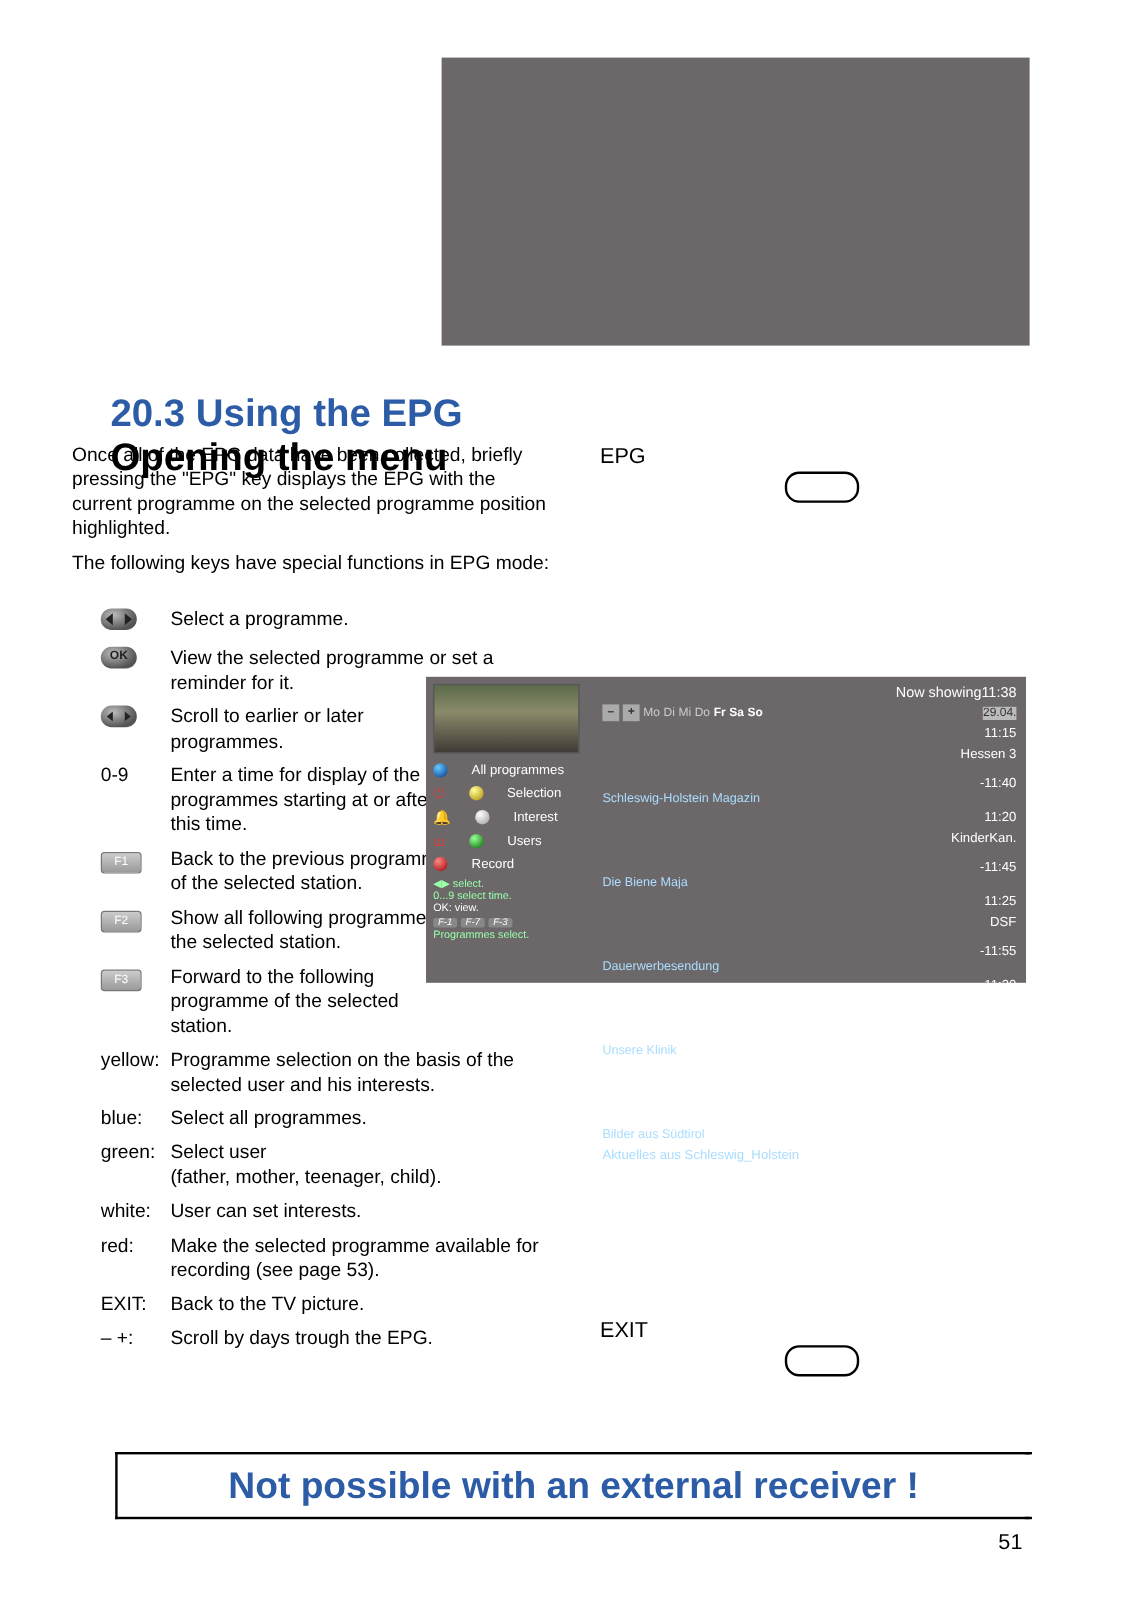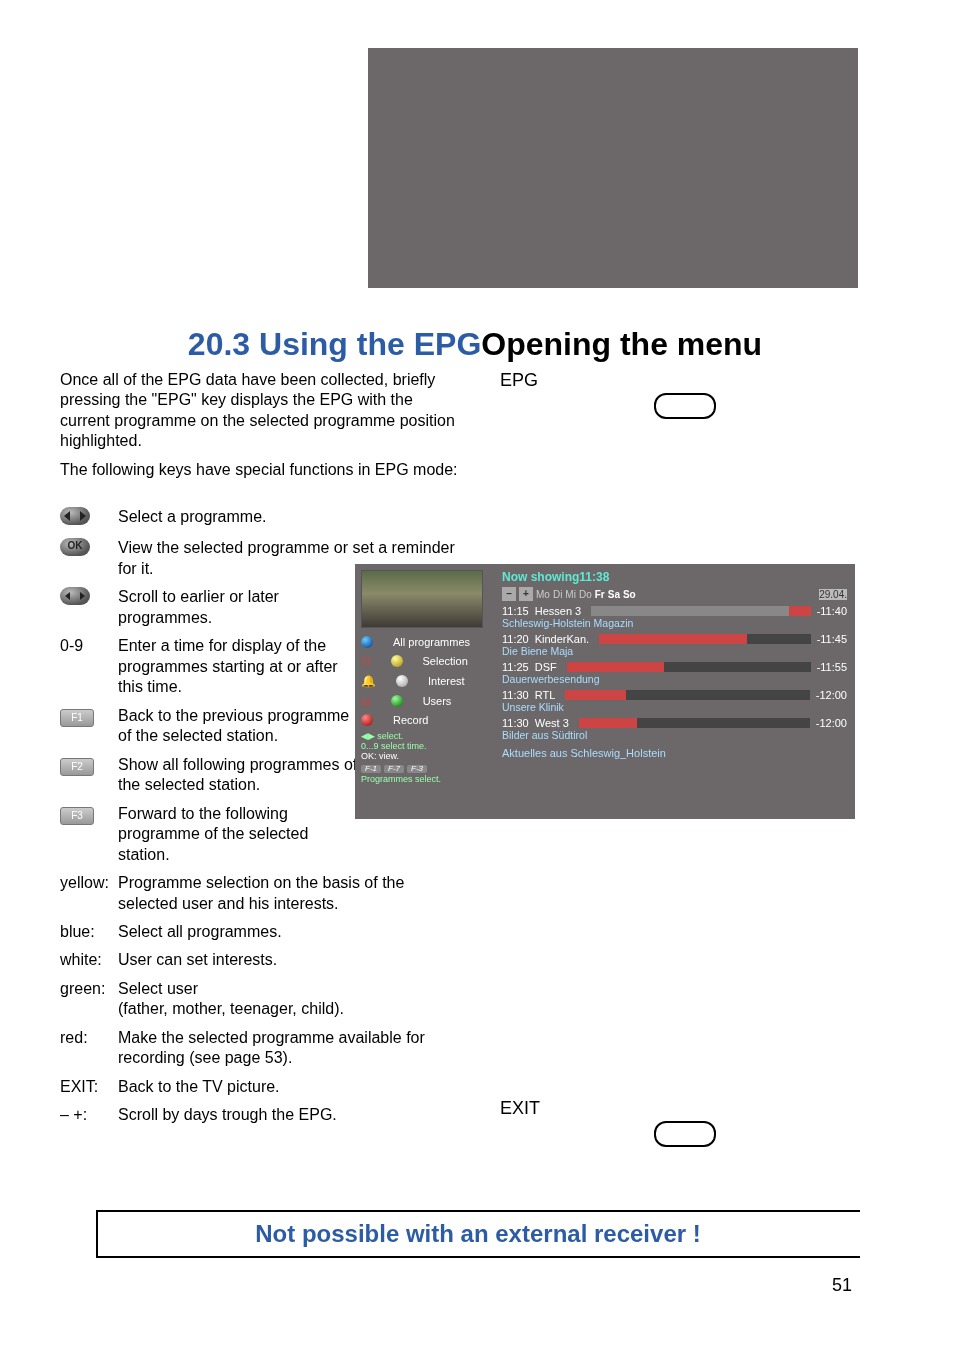--- a/index.html
+++ b/index.html
@@ -24,21 +24,22 @@
     width: 490px;
     height: 240px;
     background: #6c6869;
   }
   .headings-row {
     position: absolute;
     top: 326px;
     left: 92px;
     right: 96px;
     display: flex;
-    justify-content: center;
+    justify-content: flex-start;
+    flex-direction: column;
   }
   .h-left {
     font-size: 32px;
     font-weight: bold;
     color: #2d5ca6;
   }
   .h-right {
     font-size: 32px;
     font-weight: bold;
     color: #000;
@@ -68,20 +69,21 @@
   .key-row {
     display: flex;
     align-items: flex-start;
     margin-bottom: 8px;
     font-size: 16px;
     line-height: 1.28;
   }
   .key-col1 {
     width: 58px;
     flex-shrink: 0;
+    margin-left: 24px;
   }
   .key-col2 {
     flex: 1;
   }
   .key-col2.narrow {
     width: 240px;
     flex: none;
   }
   .icon-oval {
     display: inline-block;
@@ -214,24 +216,24 @@
     font-size: 9px;
     color: #9fa;
     margin-top: 2px;
   }
   .epg-right {
     flex: 1;
     padding: 6px 8px 6px 2px;
   }
   .epg-title-row {
     display: flex;
-    justify-content: flex-start;
+    justify-content: flex-end;
     font-size: 12px;
-    color: #5eead4;
-    font-weight: bold;
+    color: #ffffff;
+    font-weight: normal;
     margin-bottom: 3px;
   }
   .days-row {
     display: flex;
     align-items: center;
     gap: 3px;
     font-size: 10px;
     margin-bottom: 4px;
   }
   .days-row .pm {
@@ -248,24 +250,25 @@
     background: #bbb;
     color: #333;
     padding: 0 0;
     margin-left: auto;
   }
   .prog-item {
     margin-bottom: 4px;
   }
   .prog-line1 {
     display: flex;
-    align-items: center;
+    align-items: flex-end;
     gap: 6px;
     font-size: 11px;
     color: #fff;
+    flex-direction: column;
   }
   .prog-line1 .bar {
     flex: 1;
     height: 10px;
     background: #444;
     position: relative;
     margin-left: 4px;
   }
   .prog-line1 .bar .fill {
     position: absolute;
@@ -297,21 +300,21 @@
   }
   .footer-box {
     position: absolute;
     top: 1210px;
     left: 96px;
     right: 96px;
     border: 2px solid #000;
     border-right: none;
     padding: 8px 4px;
     text-align: center;
-    font-size: 24px;
+    font-size: 31px;
     font-weight: bold;
     color: #2d5ca6;
   }
   .footer-box::after{
     content:"";
     position:absolute;
     right:-2px;
     top:-2px;
     bottom:-2px;
     width:6px;
@@ -371,27 +374,27 @@
     </div>
     <div class="key-row">
       <div class="key-col1">yellow:</div>
       <div class="key-col2">Programme selection on the basis of the selected user and his interests.</div>
     </div>
     <div class="key-row">
       <div class="key-col1">blue:</div>
       <div class="key-col2">Select all programmes.</div>
     </div>
     <div class="key-row">
-      <div class="key-col1">white:</div>
-      <div class="key-col2">User can set interests.</div>
-    </div>
-    <div class="key-row">
       <div class="key-col1">green:</div>
       <div class="key-col2" style="white-space:pre-line">Select user
 (father, mother, teenager, child).</div>
+    </div>
+    <div class="key-row">
+      <div class="key-col1">white:</div>
+      <div class="key-col2">User can set interests.</div>
     </div>
     <div class="key-row">
       <div class="key-col1">red:</div>
       <div class="key-col2">Make the selected programme available for recording (see page 53).</div>
     </div>
     <div class="key-row">
       <div class="key-col1">EXIT:</div>
       <div class="key-col2">Back to the TV picture.</div>
     </div>
     <div class="key-row">

